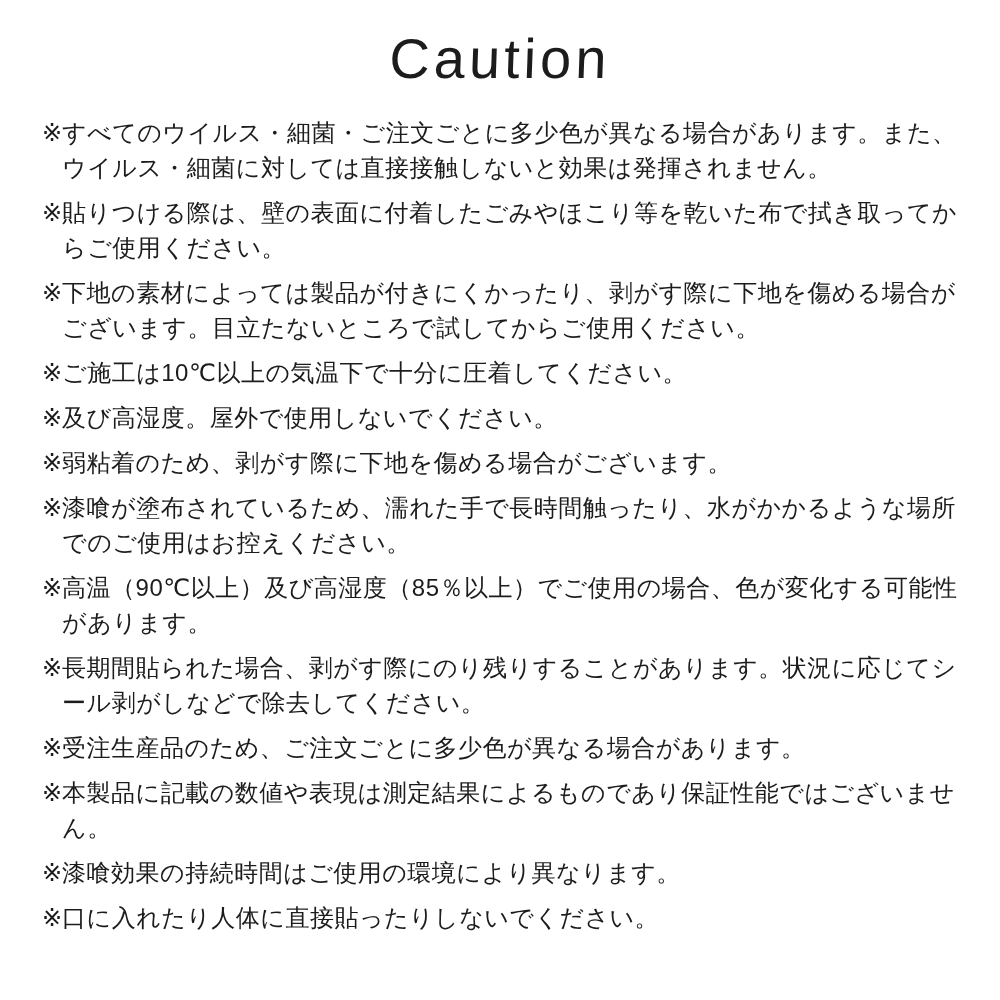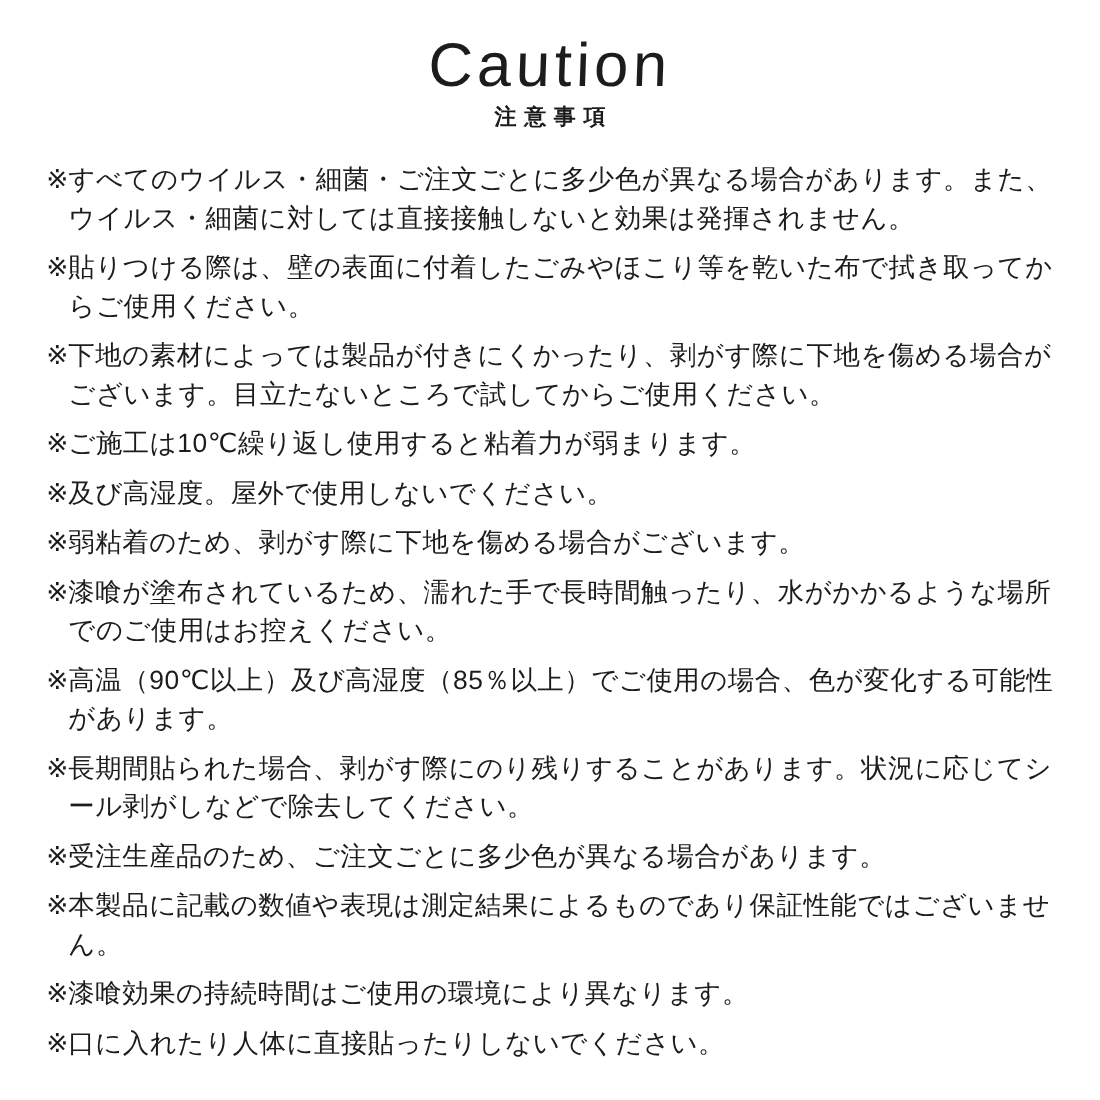--- a/index.html
+++ b/index.html
@@ -62,39 +62,38 @@
       letter-spacing: 0.5px;
     }
   </style>
 </head>
 <body>
 
 <div class="page">
 
   <div class="header">
     <div class="title">Caution</div>
-    <div class="subtitle">注意事項</div>
   </div>
 
   <ul class="items">
     <li class="item">
       <span class="marker">※</span>
       <span class="text">すべてのウイルス・細菌・ご注文ごとに多少色が異なる場合があります。また、ウイルス・細菌に対しては直接接触しないと効果は発揮されません。</span>
     </li>
     <li class="item">
       <span class="marker">※</span>
       <span class="text">貼りつける際は、壁の表面に付着したごみやほこり等を乾いた布で拭き取ってからご使用ください。</span>
     </li>
     <li class="item">
       <span class="marker">※</span>
       <span class="text">下地の素材によっては製品が付きにくかったり、剥がす際に下地を傷める場合がございます。目立たないところで試してからご使用ください。</span>
     </li>
     <li class="item">
       <span class="marker">※</span>
-      <span class="text">ご施工は10℃繰り返し使用すると粘着力が弱まります。</span>
+      <span class="text">ご施工は10℃以上の気温下で十分に圧着してください。</span>
     </li>
     <li class="item">
       <span class="marker">※</span>
       <span class="text">及び高湿度。屋外で使用しないでください。</span>
     </li>
     <li class="item">
       <span class="marker">※</span>
       <span class="text">弱粘着のため、剥がす際に下地を傷める場合がございます。</span>
     </li>
     <li class="item">

